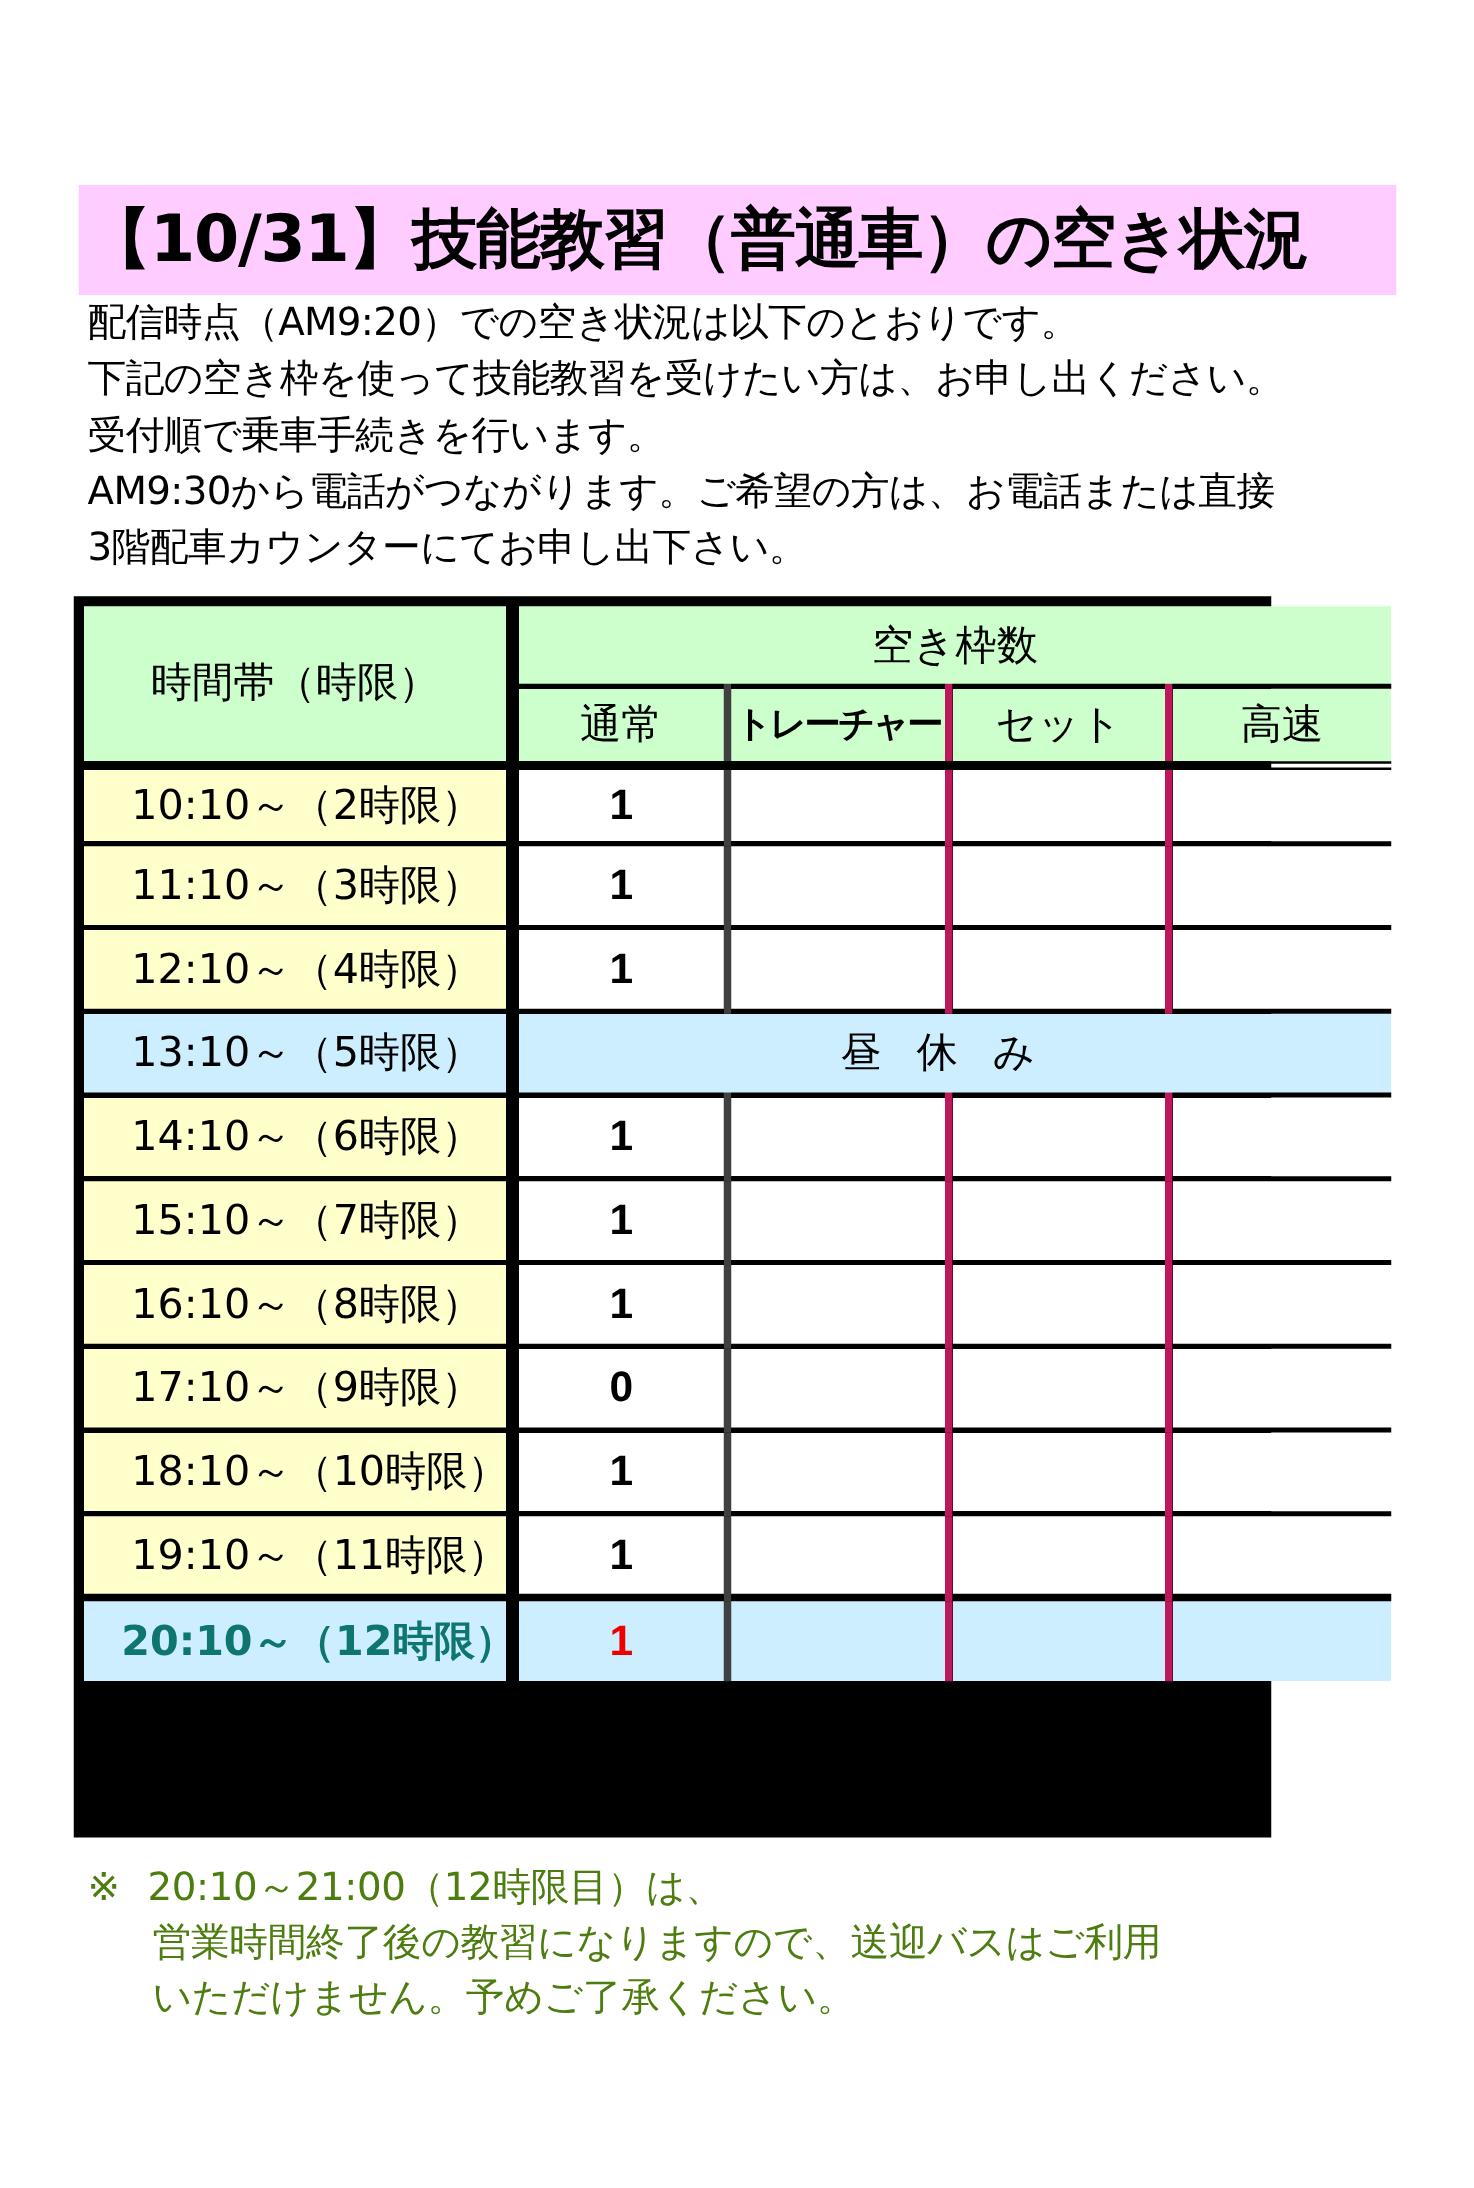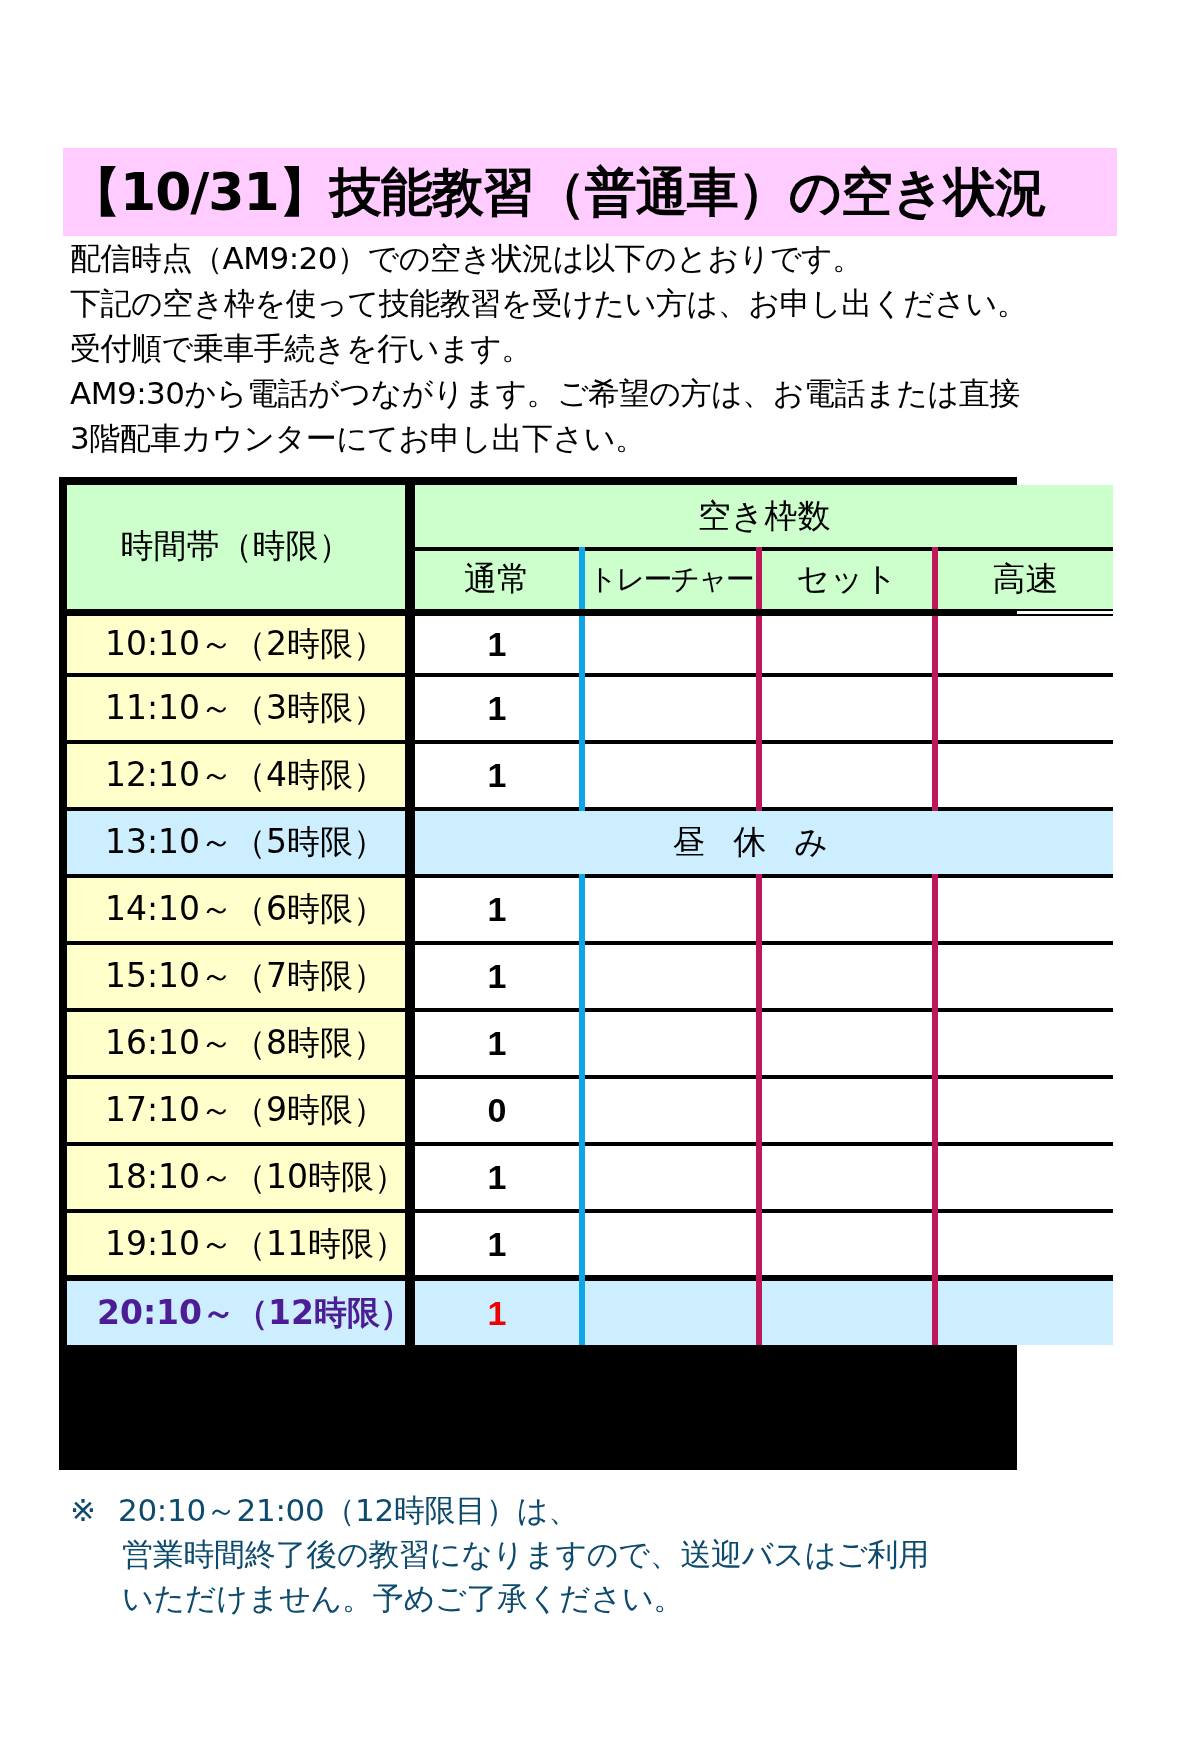--- a/index.html
+++ b/index.html
@@ -29,37 +29,37 @@
     table.grid {
       position: absolute; left: 8px; top: 8px;
       width: 1046px; border-collapse: collapse; table-layout: fixed;
     }
     table.grid td {
       padding: 0; text-align: center; vertical-align: middle;
       font-size: 33px; white-space: nowrap; overflow: hidden;
     }
     .hdr { background: #ccffcc; }
     .time-cell { background: #ffffcc; text-align: left !important; padding-left: 38px !important; font-size: 33px; }
-    .time-cell.red { background: #cceeff; color: #4c1d95; font-weight: bold; padding-left: 30px !important; }
+    .time-cell.red { background: #cceeff; color: #0f766e; font-weight: bold; padding-left: 30px !important; }
     .time-cell.lunch { background: #cceeff; }
     .val { background: #ffffff; font-weight: bold; font-family: "Liberation Sans", "DejaVu Sans", sans-serif; font-size: 34px !important; }
     .empty { background: #ffffff; }
     .row-red .val, .row-red .empty { background: #cceeff; }
     .row-red .val { color: #ee0000; }
     .lunch-span { background: #cceeff; letter-spacing: 28px; font-size: 33px; }
     .b-left-double { border-left: 10px double #000; }
-    .b-left-thick { border-left: 6px solid #0ea5e9; }
+    .b-left-thick { border-left: 6px solid #404040; font-weight: bold; }
     .b-left-thin { border-left: 6px solid #be185d; }
     .hdr-double-bottom { border-bottom: 7px double #000; }
     .row-sep td { border-top: 4px solid #000; }
     .row-red td { border-top: 6px solid #000; }
 
     .note {
       position: absolute; left: 70px; top: 1488px; width: 1080px;
-      color: #0c4a6e; font-size: 31px; line-height: 44px; letter-spacing: -0.3px;
+      color: #4d7c0f; font-size: 31px; line-height: 44px; letter-spacing: -0.3px;
     }
     .note .line { white-space: nowrap; }
     .note .indent { padding-left: 52px; }
     .note .mark { display: inline-block; width: 48px; }
   </style>
 </head>
 <body>
 
 <div class="title-bar">
   <div class="title-text">【10/31】技能教習（普通車）の空き状況</div>

